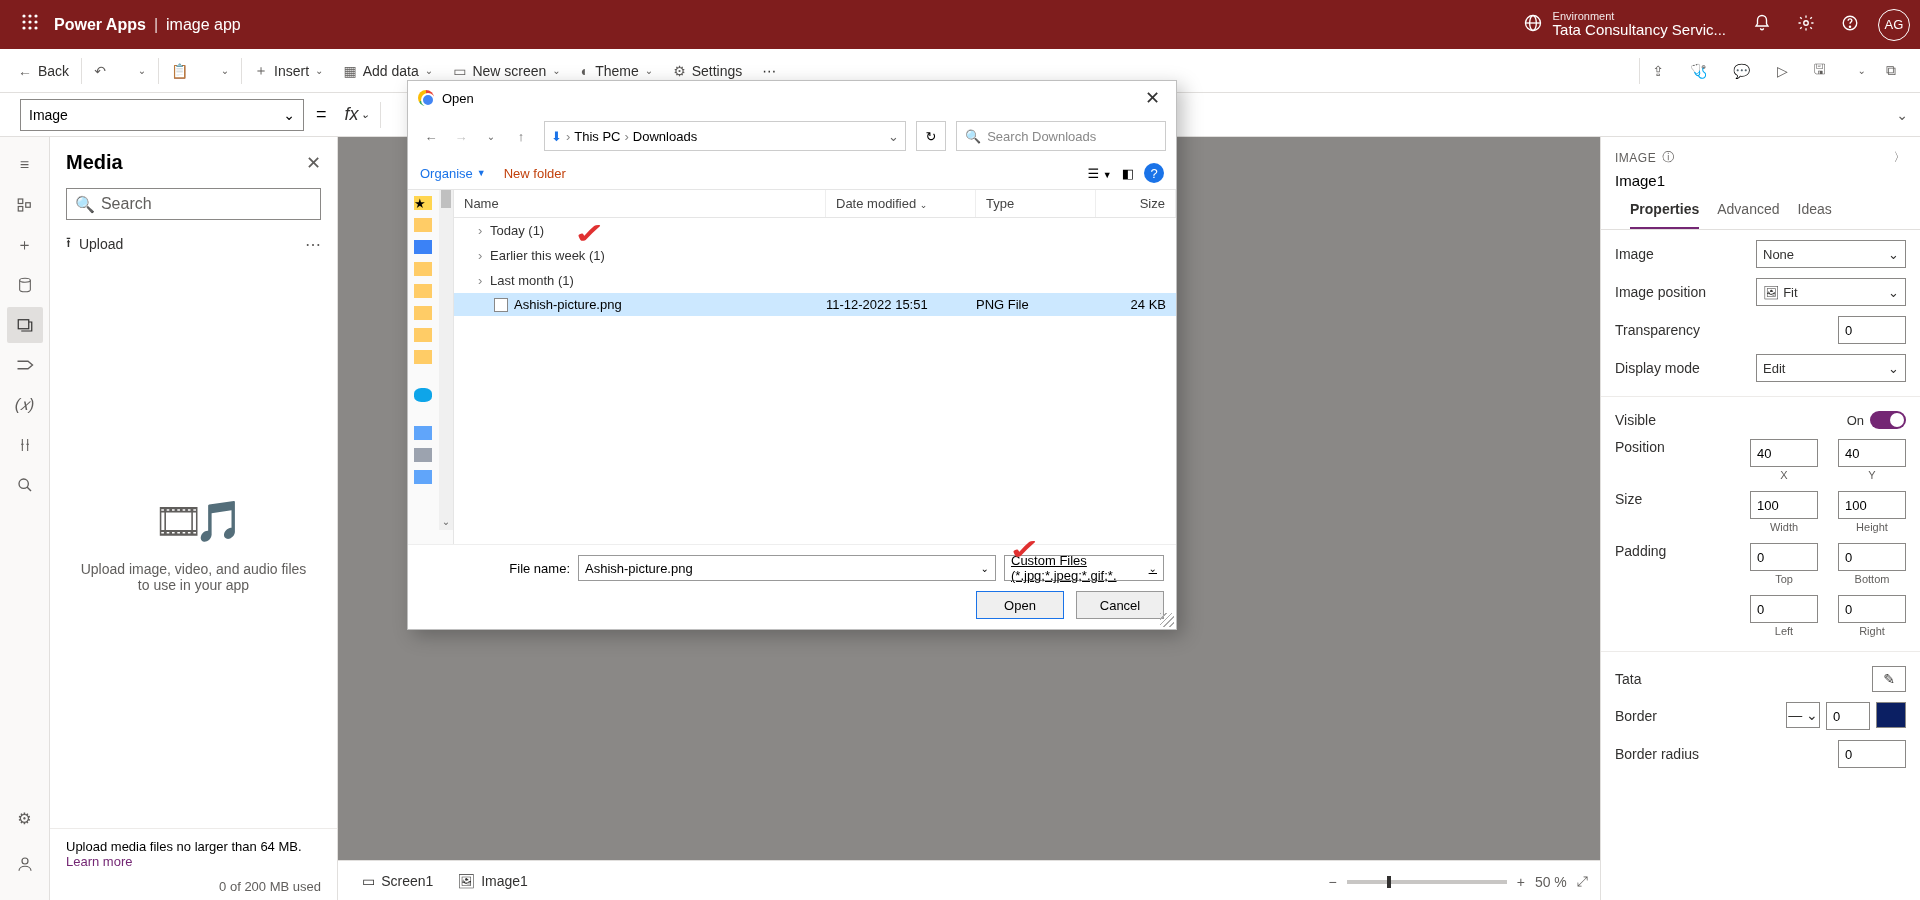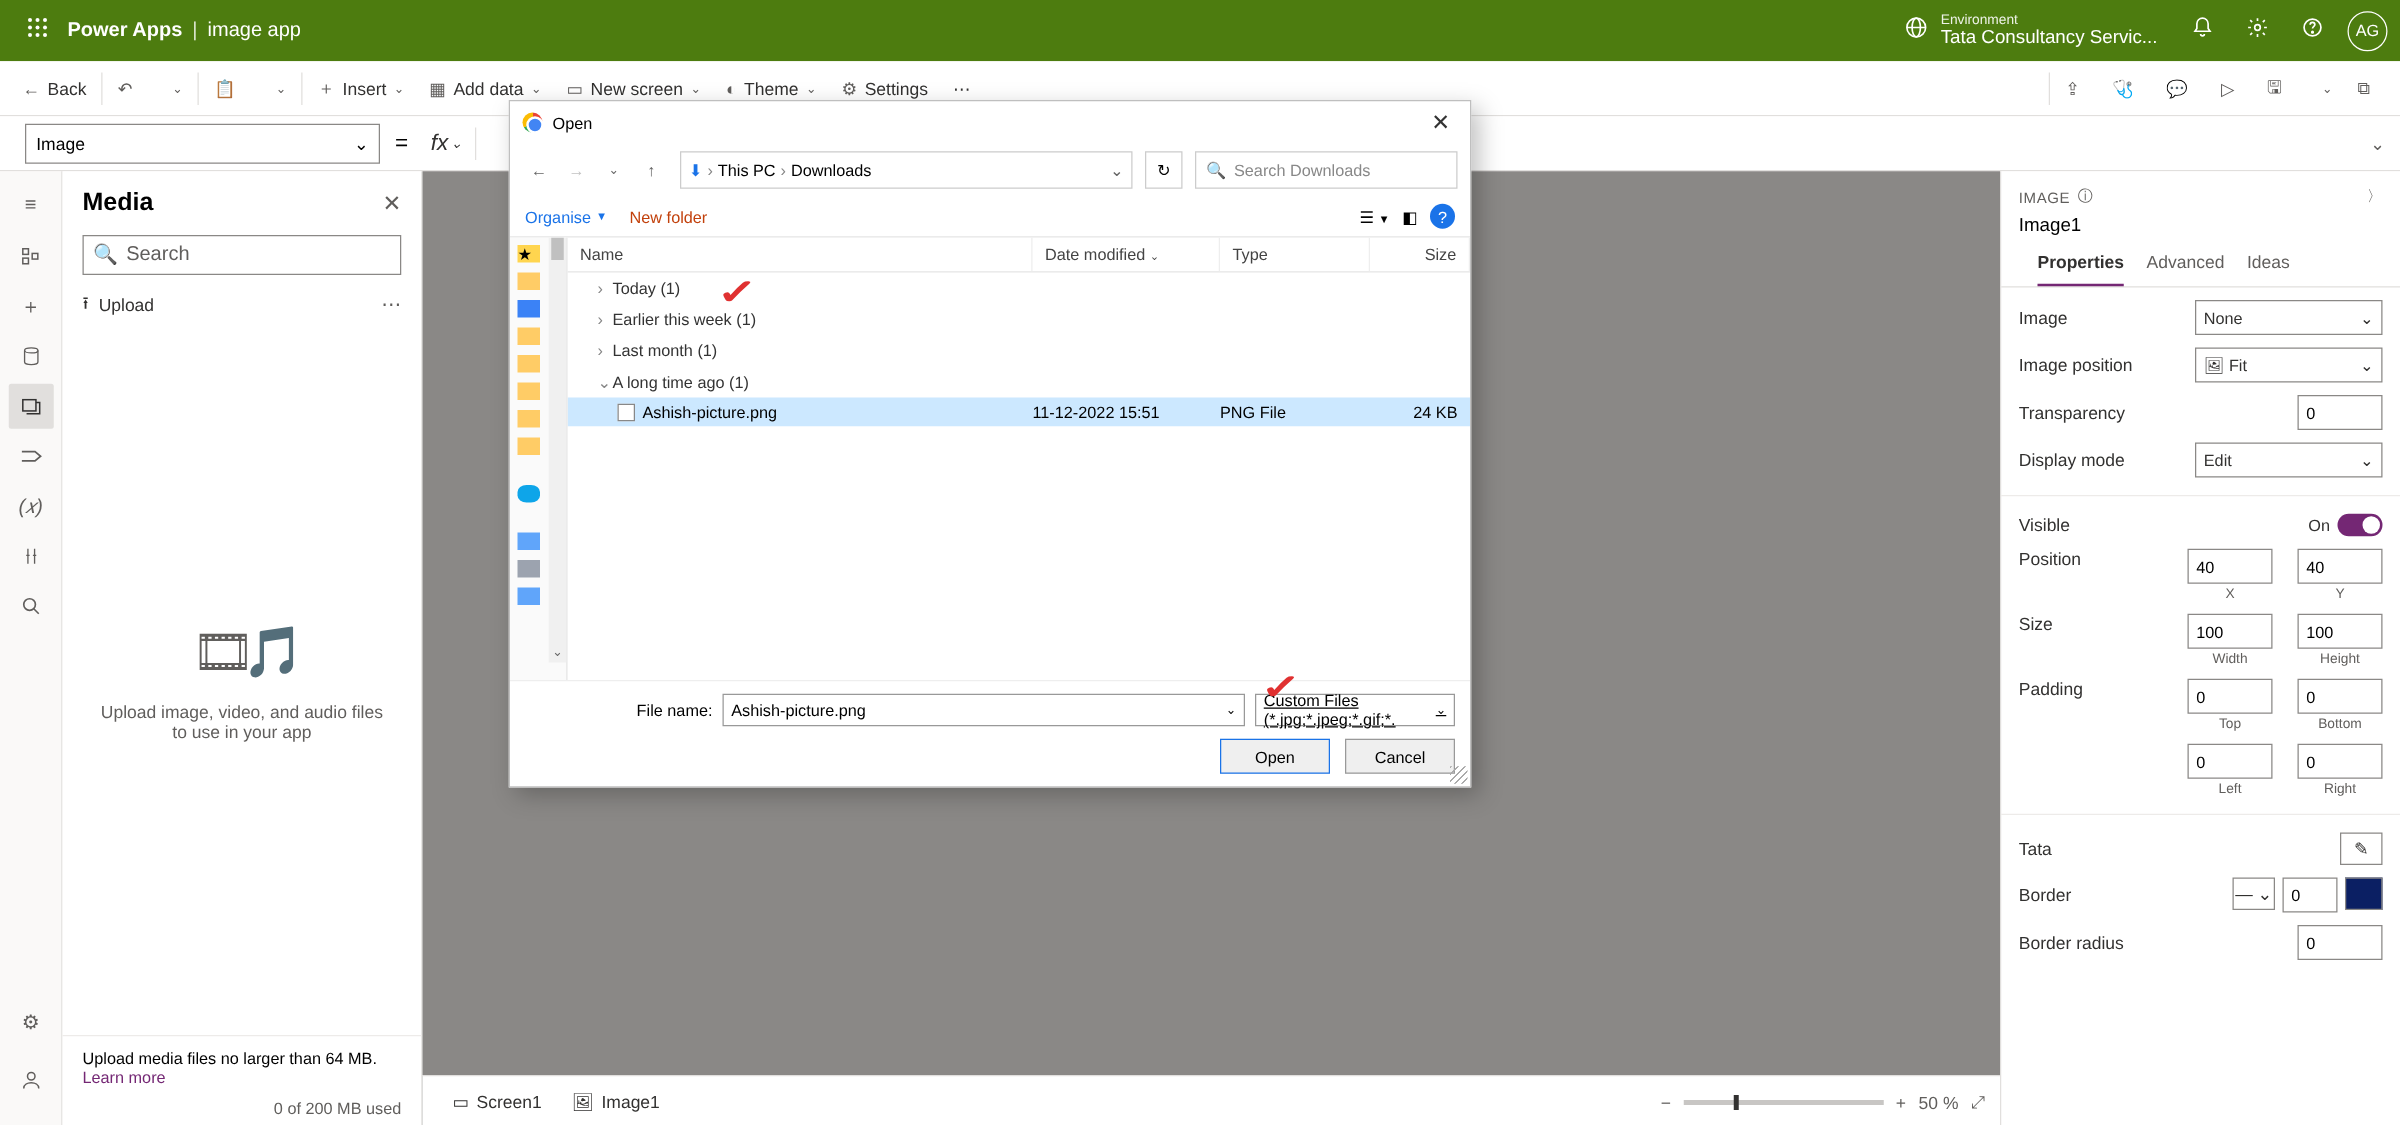--- a/index.html
+++ b/index.html
@@ -1,19 +1,19 @@
 <!DOCTYPE html>
 <html><head>
 <meta charset="utf-8">
 <style>
   * { box-sizing: border-box; margin: 0; padding: 0; font-family: "Segoe UI", Tahoma, sans-serif; }
   body { width: 1920px; height: 900px; overflow: hidden; background: #f3f2f1; position: relative; }
 
   
-  .top-header { height: 49px; background: #4d7c0f; color: #fff; display: flex; align-items: center; padding: 0 10px; }
+  .top-header { height: 49px; background: #7f1d1d; color: #fff; display: flex; align-items: center; padding: 0 10px; }
   .waffle { width: 40px; text-align: center; font-size: 18px; cursor: pointer; }
   .app-title { font-size: 16px; font-weight: 600; margin-left: 4px; }
   .app-sep { margin: 0 8px; opacity: .8; }
   .app-sub { font-size: 16px; }
   .header-spacer { flex: 1; }
   .env-icon { margin-right: 10px; }
   .env-block { line-height: 1.1; margin-right: 14px; }
   .env-label { font-size: 11px; opacity: .9; }
   .env-name { font-size: 15px; }
   .hdr-icon { width: 44px; text-align: center; font-size: 16px; cursor: pointer; }
@@ -567,21 +567,20 @@
     <div class="dlg-list">
       <div class="list-head">
         <div class="lh name">Name</div>
         <div class="lh date"><span>Date modified</span> <span style="font-size:9px;">⌄</span></div>
         <div class="lh type">Type</div>
         <div class="lh size">Size</div>
       </div>
       <div class="grp"><span class="ar">›</span><span>Today (1)</span></div>
       <div class="grp"><span class="ar">›</span><span>Earlier this week (1)</span></div>
       <div class="grp"><span class="ar">›</span><span>Last month (1)</span></div>
-      <div class="grp"><span class="ar">⌄</span><span>A long time ago (1)</span></div>
       <div class="file-row">
         <div class="fname">
             <div class="file-ico"></div>
             <span>Ashish-picture.png</span>
           </div>
         <div class="fdate">11-12-2022 15:51</div>
         <div class="ftype">PNG File</div>
         <div class="fsize">24 KB</div>
       </div>
       <div class="red-check" style="top:136px;left:170px;">✓</div>

